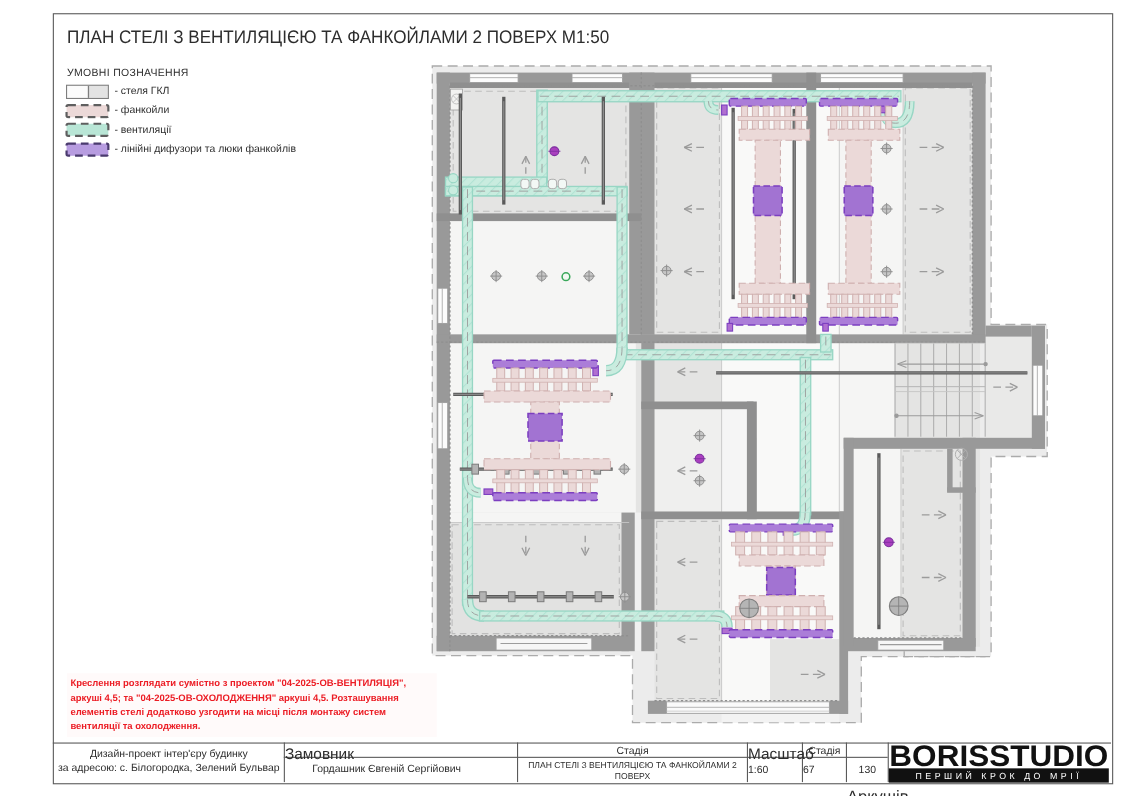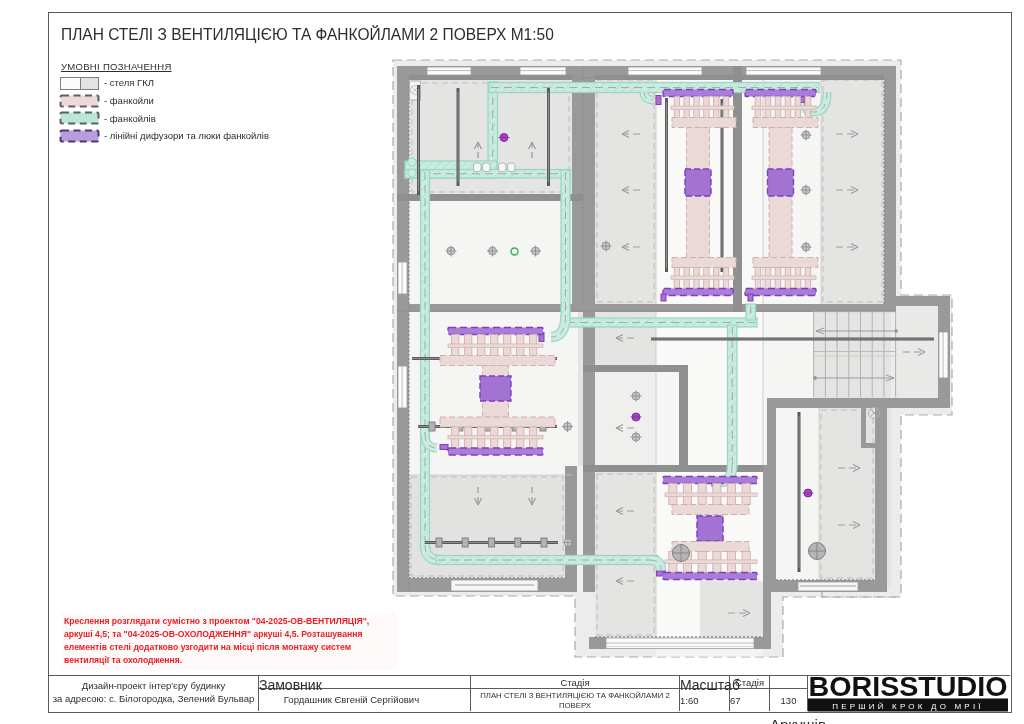--- a/index.html
+++ b/index.html
@@ -2,36 +2,36 @@
 <html><head><meta charset="utf-8"><style>
 html,body{margin:0;padding:0;background:#ffffff;width:1024px;height:724px;overflow:hidden}
 body{font-family:"Liberation Sans",sans-serif;position:relative}
 .abs{position:absolute}
 </style></head><body>
 
 <div class="abs" style="left:48px;top:12px;width:962px;height:699px;border:1px solid #5a5a5a"></div>
 
 <div class="abs" style="left:61px;top:25px;font-size:16.5px;letter-spacing:0;color:#2d2d2d;transform:scaleX(0.94);transform-origin:left top;white-space:nowrap">ПЛАН СТЕЛІ З ВЕНТИЛЯЦІЄЮ ТА ФАНКОЙЛАМИ 2 ПОВЕРХ М1:50</div>
 
-<div class="abs" style="left:61px;top:61px;font-size:9.5px;color:#2d2d2d;text-decoration:underline;letter-spacing:0.3px">УМОВНІ ПОЗНАЧЕННЯ</div>
+<div class="abs" style="left:61px;top:61px;font-size:9.5px;color:#2d2d2d;letter-spacing:0.3px">УМОВНІ ПОЗНАЧЕННЯ</div>
 
 <div class="abs" style="left:60px;top:77px;width:37px;height:11px;border:1px solid #7e7e7e;background:linear-gradient(to right,#fbfbfb 50%,#e3e3e3 50%)">
     <div style="position:absolute;left:50%;top:0;width:1px;height:100%;background:#7e7e7e"></div>
   </div>
 <div class="abs" style="left:104px;top:77px;font-size:9.5px;color:#2d2d2d">- стеля ГКЛ</div>
 
 <svg class="abs" style="left:59px;top:93.5px" width="41" height="14">
     <rect x="1.5" y="1.5" width="38" height="11" rx="1.5" fill="#ecd9d8" stroke="#5f5f5f" stroke-width="2" stroke-dasharray="7,4.5"></rect>
   </svg>
 <div class="abs" style="left:104px;top:95px;font-size:9.5px;color:#2d2d2d">- фанкойли</div>
 
 <svg class="abs" style="left:59px;top:111px" width="41" height="14">
     <rect x="1.5" y="1.5" width="38" height="11" rx="1.5" fill="#b9e6d6" stroke="#5f5f5f" stroke-width="2" stroke-dasharray="7,4.5"></rect>
   </svg>
-<div class="abs" style="left:104px;top:112.5px;font-size:9.5px;color:#2d2d2d">- фанкойлів</div>
+<div class="abs" style="left:104px;top:112.5px;font-size:9.5px;color:#2d2d2d">- вентиляції</div>
 
 <svg class="abs" style="left:59px;top:128.5px" width="41" height="14">
     <rect x="1.5" y="1.5" width="38" height="11" rx="1.5" fill="#b79ce0" stroke="#4a3a6e" stroke-width="2" stroke-dasharray="7,4.5"></rect>
   </svg>
 <div class="abs" style="left:104px;top:130px;font-size:9.5px;color:#2d2d2d">- лінійні дифузори та люки фанкойлів</div>
 
 <div class="abs" style="left:61px;top:612px;width:330px;background:#fffafa;padding:3px;font-size:8.6px;line-height:12.9px;font-weight:bold;color:#ec1c24;white-space:nowrap">Креслення розглядати сумістно з проектом "04-2025-ОВ-ВЕНТИЛЯЦІЯ",<br>аркуші 4,5; та "04-2025-ОВ-ОХОЛОДЖЕННЯ" аркуші 4,5. Розташування<br>елементів стелі додатково узгодити на місці після монтажу систем<br>вентиляції та охолодження.</div>
 
 <svg class="abs" style="left:0;top:0" width="1024" height="724" viewBox="0 0 1024 724">
 <defs>

